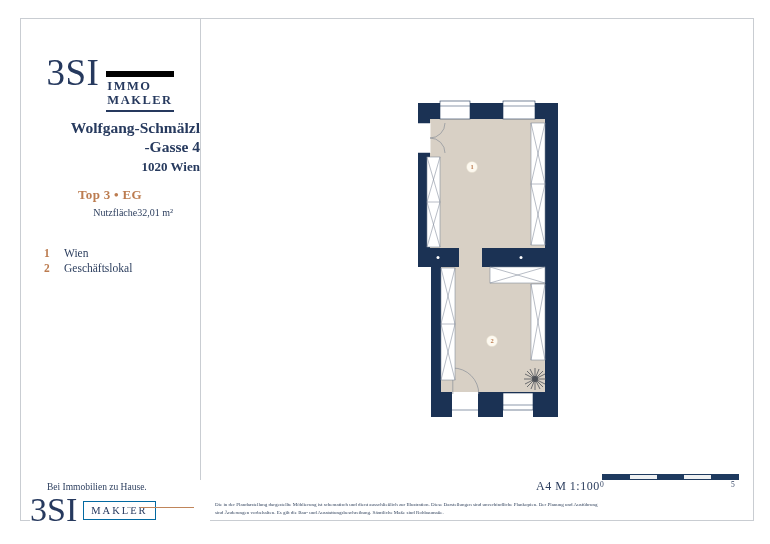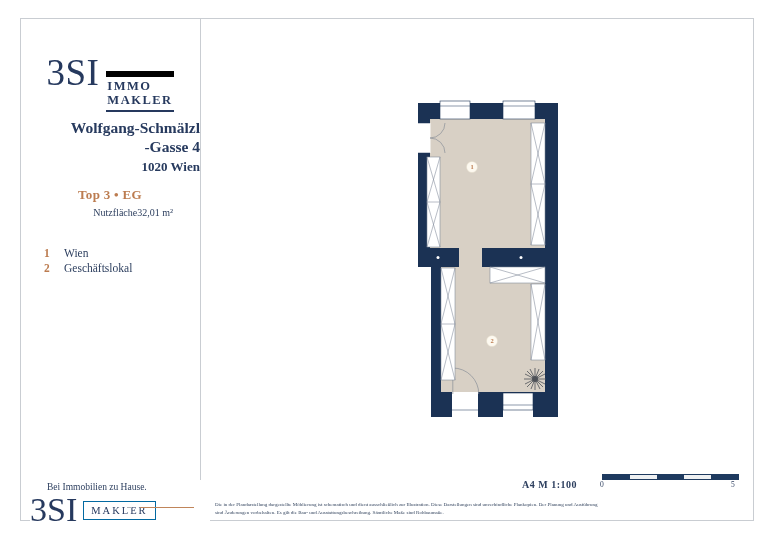--- a/index.html
+++ b/index.html
@@ -35,21 +35,21 @@
   .tagline{position:absolute;left:17px;top:2px;font-size:9.5px;color:#2c3e5e;}
   .brandrow{position:absolute;left:0;top:13px;display:flex;align-items:center;}
   .brand-big{font-size:34px;line-height:1;color:#26395e;}
   .brand-sub{margin-left:6px;border:1px solid #0369a1;padding:3px 7px;
     font-size:10.5px;letter-spacing:2px;color:#26395e;}
   .dash-gray{position:absolute;left:97px;top:27px;width:5px;height:1px;background:#b0b4ba;}
   .line-orange{position:absolute;left:110px;top:27px;width:54px;height:1px;background:#c0855a;}
   
   .disclaimer{position:absolute;left:215px;top:501px;width:390px;
     font-size:5px;line-height:1.55;color:#33445e;}
-  .format-scale{position:absolute;left:522px;top:479px;font-size:10px;color:#2c3e5e;letter-spacing:0.5px;font-weight:bold;}
+  .format-scale{position:absolute;left:536px;top:479px;font-size:12px;color:#2c3e5e;letter-spacing:0.5px;}
   .scalebar{position:absolute;left:602px;top:474px;width:135px;height:4px;
     border:0.5px solid #1e3a5f;display:flex;}
   .scalebar .seg{flex:1;}
   .seg.dark{background:#1e3a5f;} .seg.light{background:#eef0f2;}
   .scale-num{position:absolute;top:480px;font-size:7.5px;color:#2c3e5e;}
   .scale-num.start{left:600px;} .scale-num.end{left:731px;}
   
   .plan{position:absolute;left:400px;top:95px;}
   .room-label-text{font-family:"Liberation Serif",serif;font-size:6.5px;font-weight:bold;fill:#bc7c50;}
 </style>

